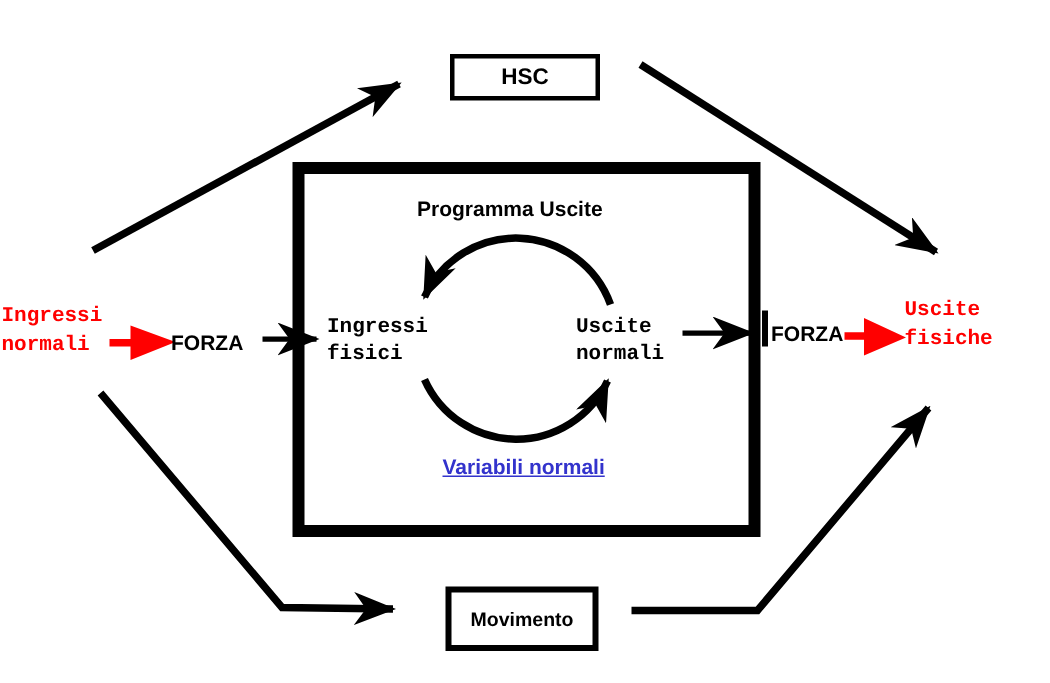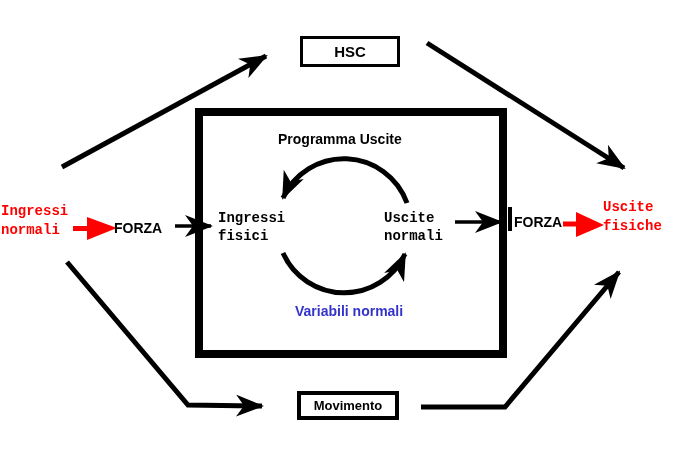--- a/index.html
+++ b/index.html
@@ -3,31 +3,31 @@
 <meta charset="utf-8">
 <style>
   html,body{margin:0;padding:0;background:#ffffff;}
   .canvas{
     position:relative;width:700px;height:455px;background:#ffffff;
     font-family:"Liberation Sans",sans-serif;font-weight:bold;overflow:hidden;
   }
   .lbl{position:absolute;font-size:14px;color:#000;white-space:nowrap;line-height:19px;z-index:3;}
   .lbl span{display:block;font-family:Liberation Mono, monospace;}
   .red{color:#ff0000;}
-  .blue{color:#3333cc;}
+  .blue{color:#3333cc;text-decoration:underline;}
   .bigbox{
     position:absolute;left:195px;top:108px;width:312px;height:250px;
     border:8px solid #000;box-sizing:border-box;background:transparent;z-index:1;
   }
   .smallbox{
     position:absolute;display:flex;align-items:center;justify-content:center;
     box-sizing:border-box;background:#fff;color:#000;z-index:3;
   }
   .hscbox{left:300px;top:36px;width:100px;height:31px;border:3px solid #000;font-size:15px;}
-  .movbox{left:297px;top:391px;width:102px;height:29px;border:4px solid #000;font-size:13px;}
+  .movbox{left:297px;top:391px;width:102px;height:43px;border:4px solid #000;font-size:13px;}
   .vbar{position:absolute;left:508px;top:207px;width:4px;height:24px;background:#000;z-index:3;}
   svg.overlay{position:absolute;left:0;top:0;z-index:2;}
 </style>
 </head>
 <body>
 
 <div class="canvas">
 
   <div class="bigbox"></div>
 

